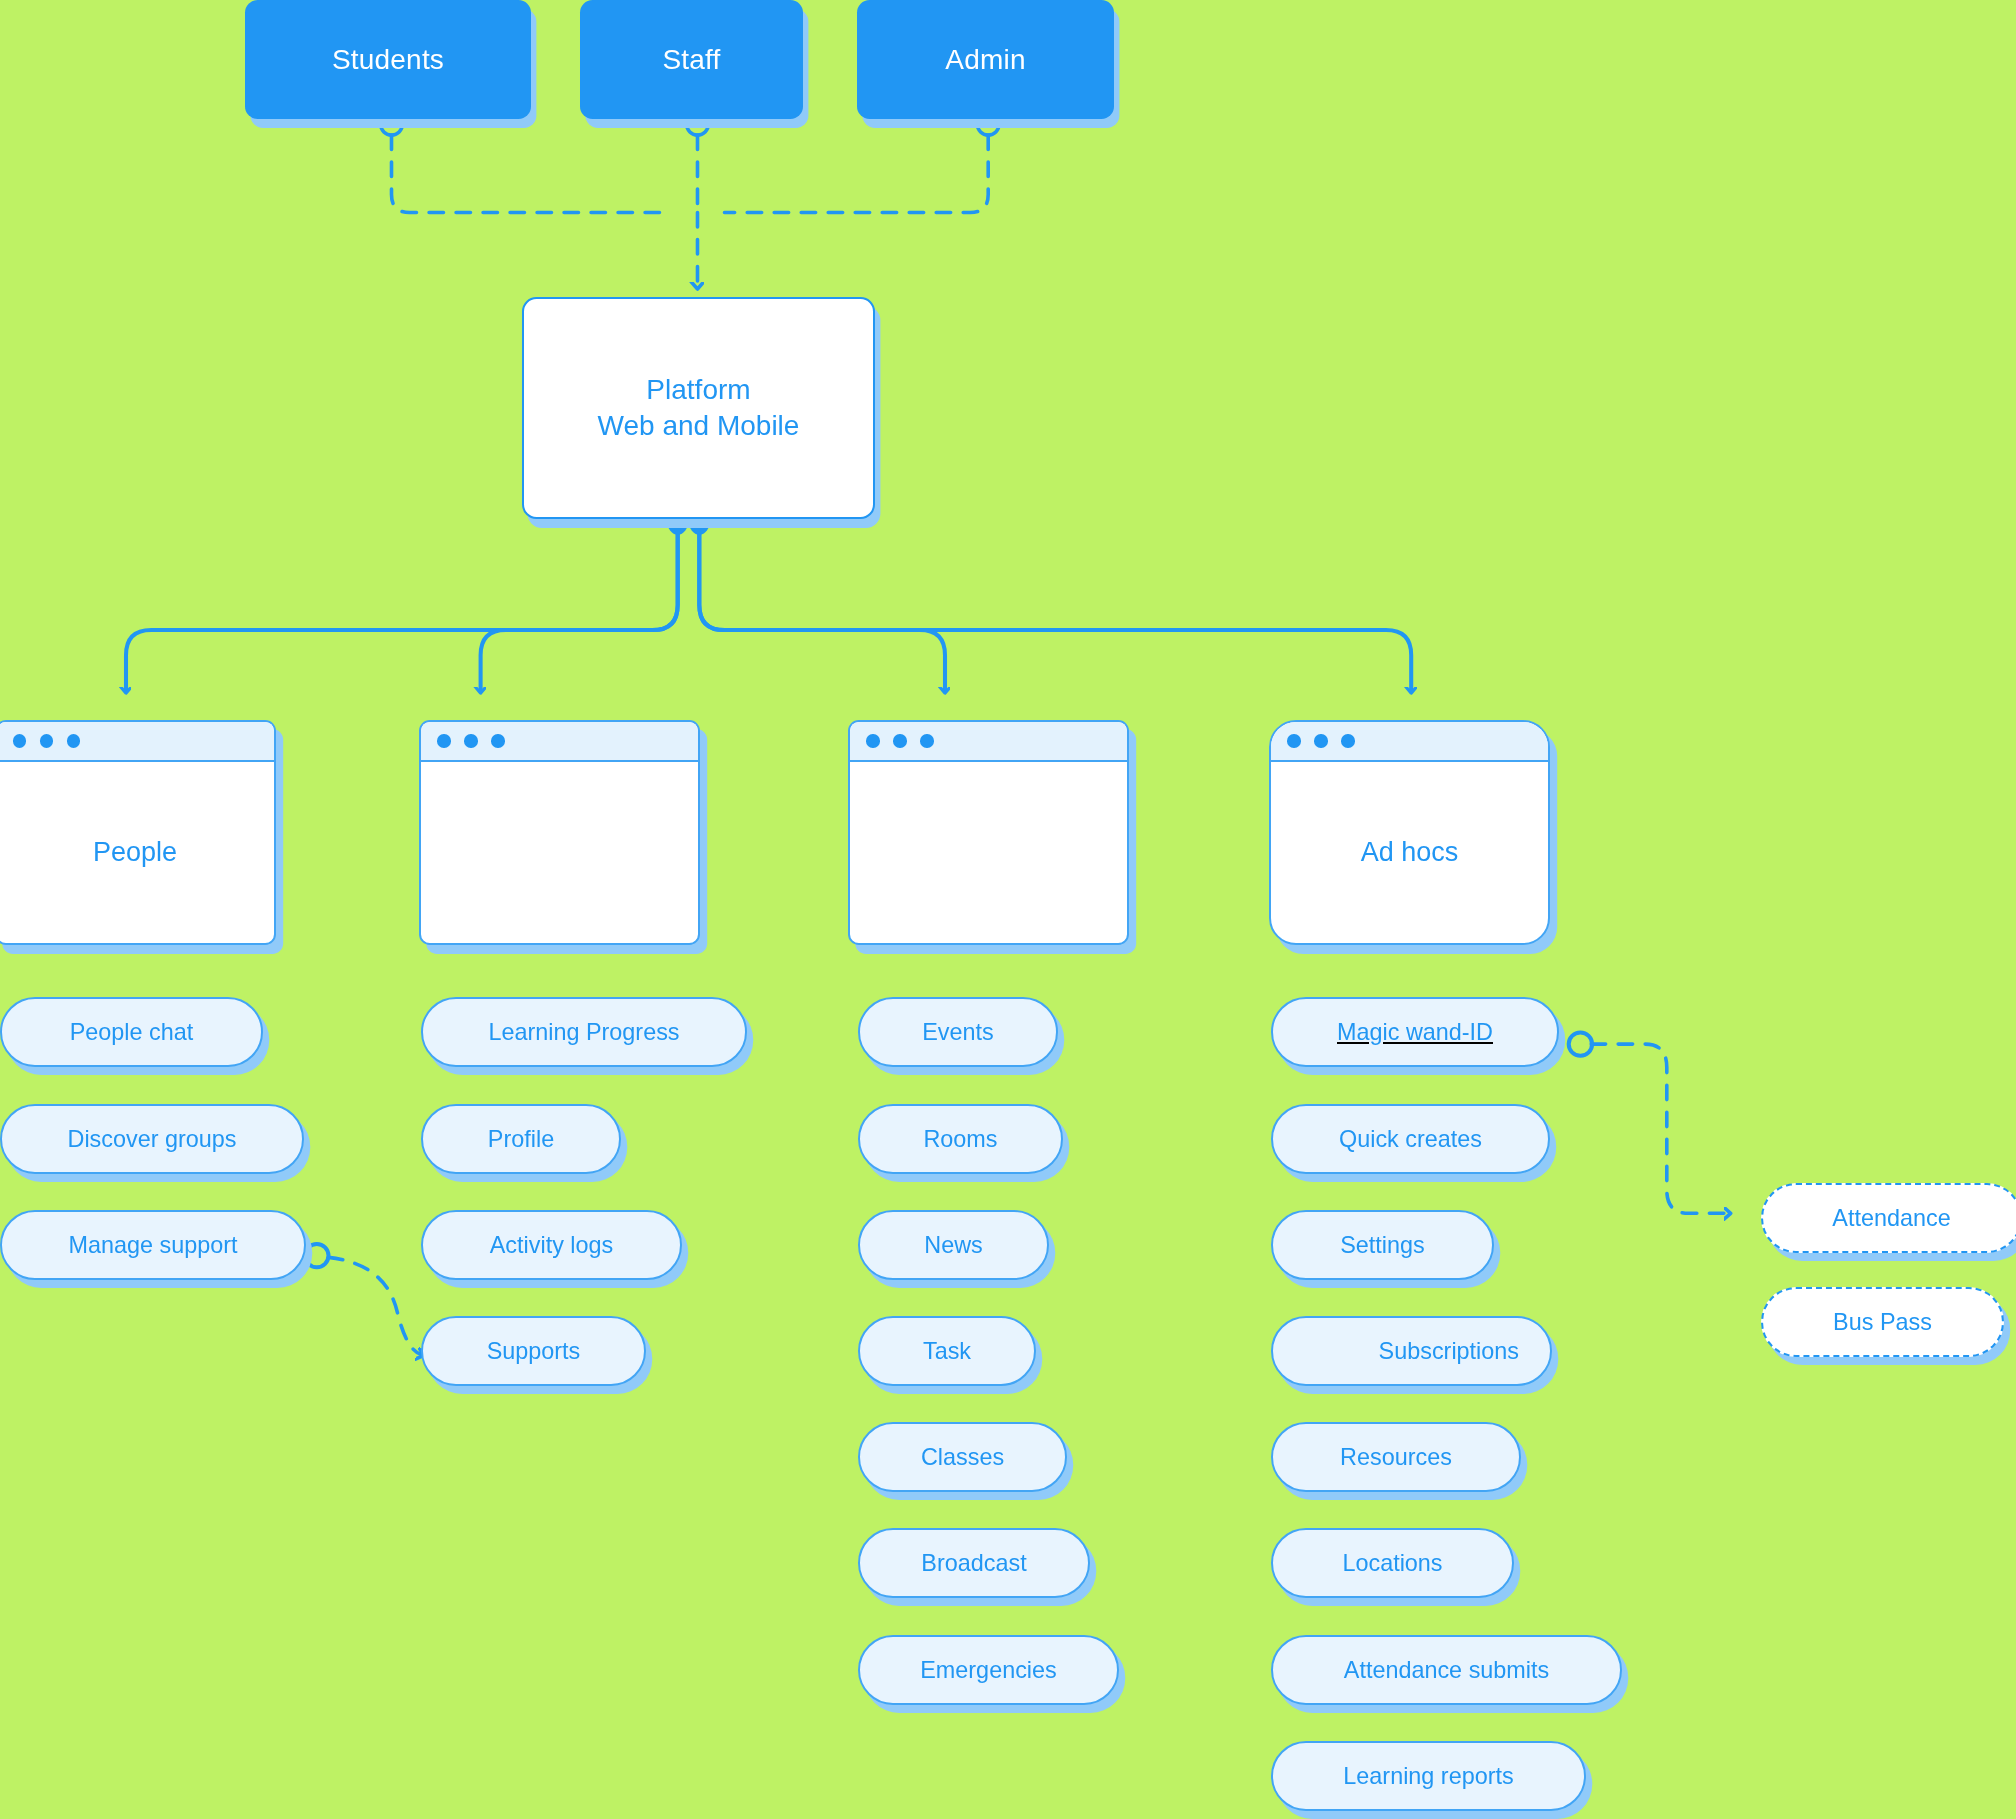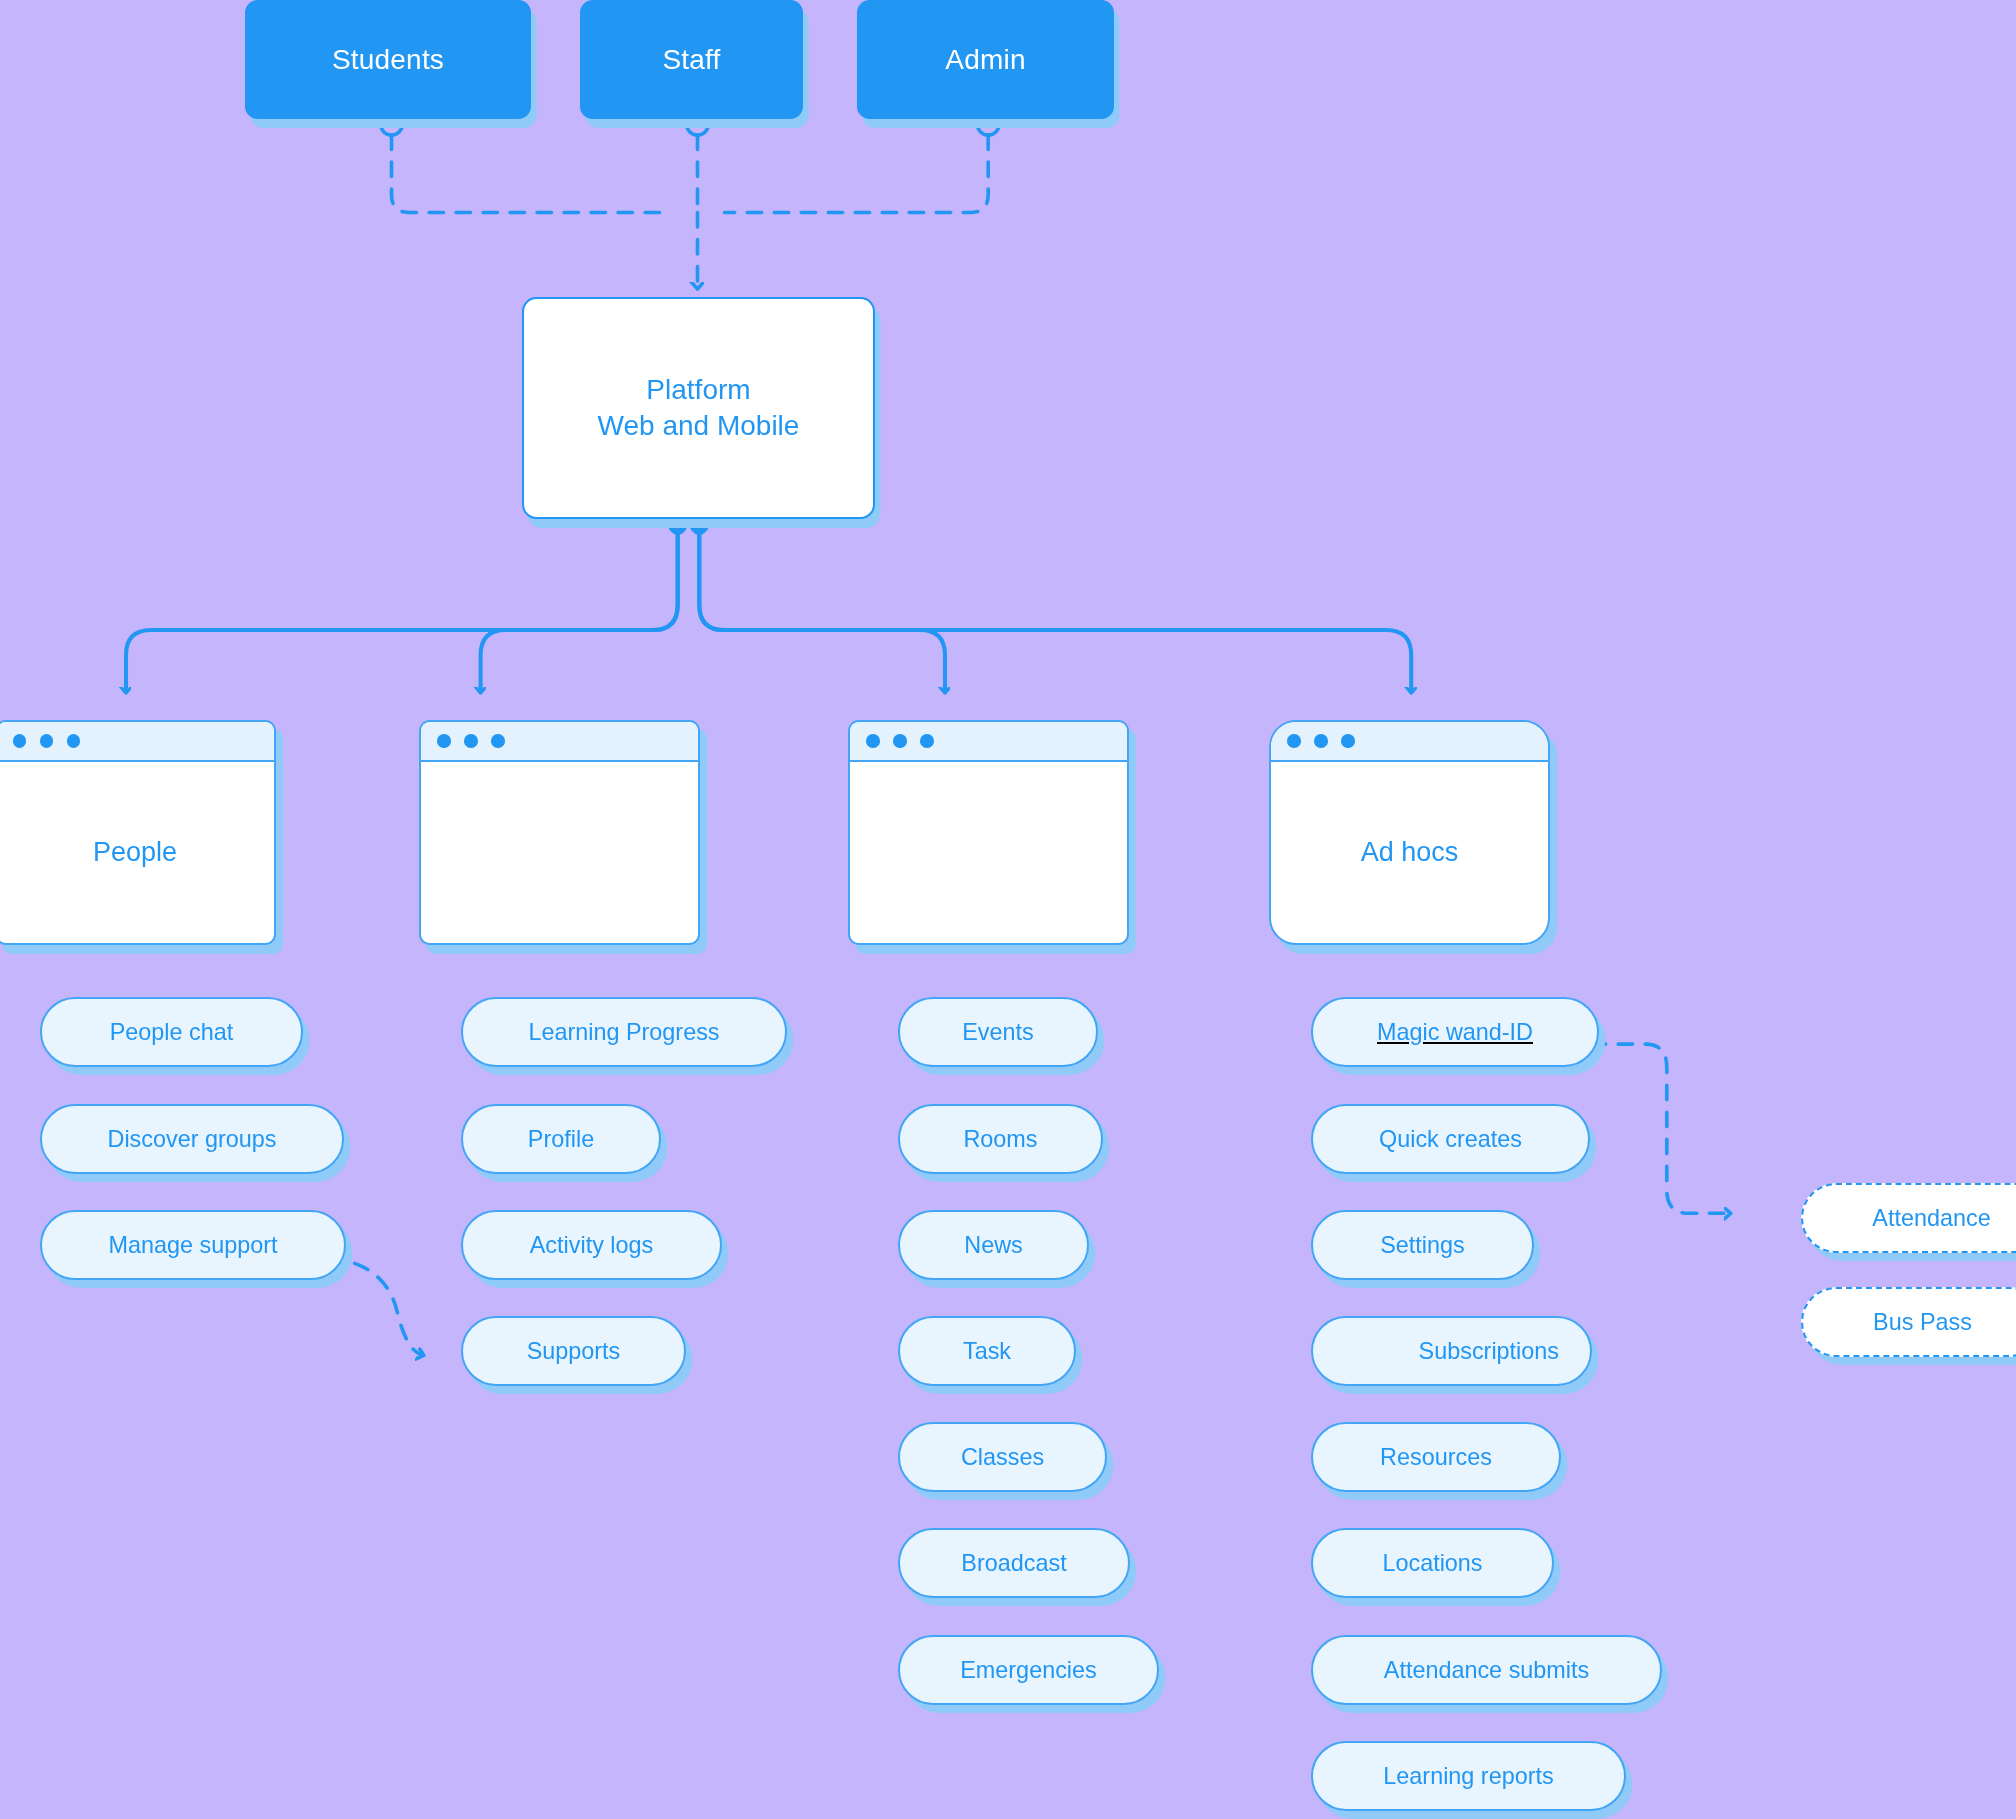--- a/index.html
+++ b/index.html
@@ -5,21 +5,21 @@
 <style>
   html, body {
     margin: 0;
     padding: 0;
     background: #4c6872;
   }
   #stage {
     position: relative;
     width: 2016px;
     height: 1820px;
-    background: #c4b5fd;
+    background: #bef264;
     overflow: hidden;
     font-family: "Liberation Sans", sans-serif;
   }
   #wires {
     position: absolute;
     left: 0; top: 0;
     width: 2016px; height: 1820px;
     pointer-events: none;
     z-index: 1;
   }
@@ -104,21 +104,20 @@
     background: #e8f4fe;
     border: 2.7px solid #42a5f5;
     border-radius: 36px;
     box-shadow: 6.3px 8px 0 0 #90caf9;
     display: flex;
     align-items: center;
     justify-content: center;
     padding: 0 31px;
     box-sizing: border-box;
     z-index: 3;
-    margin-left: 40px;
   }
   .pill span {
     color: #2196f3;
     font-size: 23.4px;
     white-space: nowrap;
   }
   .pill.dashed {
     background: #ffffff;
     border: 2.7px dashed #2196f3;
   }

